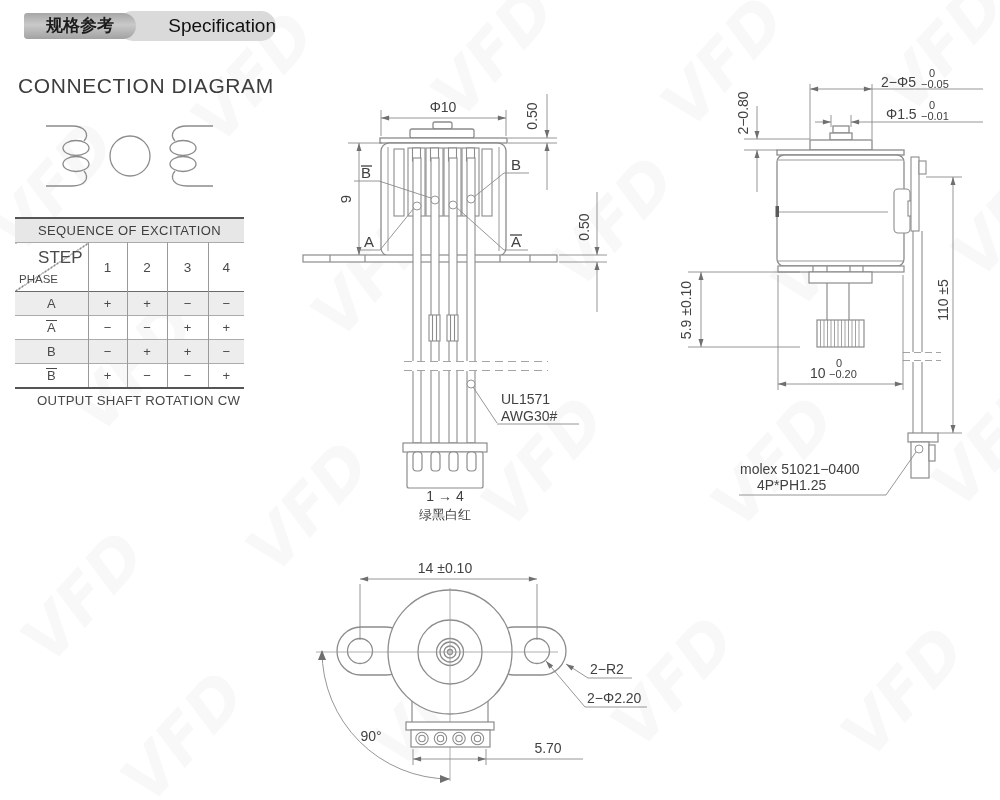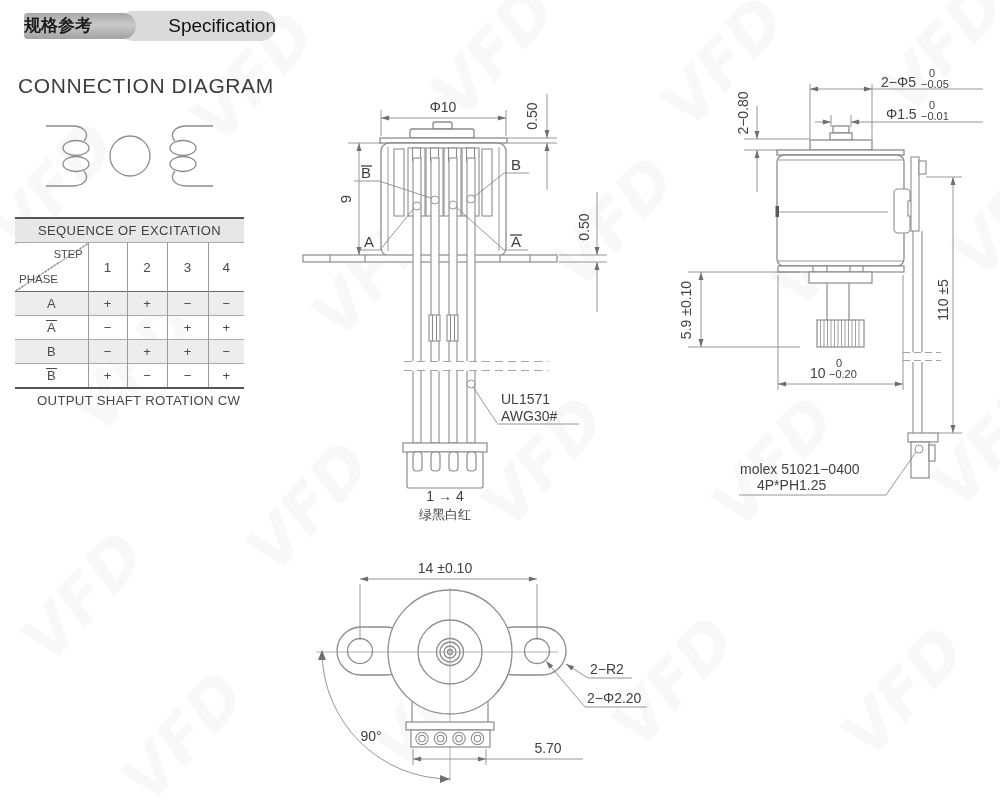--- a/index.html
+++ b/index.html
@@ -6,39 +6,39 @@
   .page{position:relative;width:1000px;height:800px;background:#fff;overflow:hidden;
         font-family:"Liberation Sans",sans-serif;}
   
   .wm{position:absolute;font:italic 700 64px "DejaVu Sans",sans-serif;
       color:rgba(110,110,120,0.05);transform:rotate(-48deg);white-space:nowrap;pointer-events:none;}
   
   .pill-en{position:absolute;left:118px;top:11px;width:158px;height:30px;background:#dadada;
            border-radius:16px;text-align:right;font-size:19px;line-height:30px;color:#101010;}
   .pill-cn{position:absolute;left:24px;top:13px;width:112px;height:26px;
            background:linear-gradient(180deg,#a6a6a6,#c9c9c9 45%,#a2a2a2);
-           border-radius:4px 15px 15px 4px;text-align:left;font-size:17px;line-height:26px;
+           border-radius:4px 15px 15px 4px;text-align:center;font-size:17px;line-height:26px;
            font-weight:700;color:#1b1b1b;}
   .conn-title{position:absolute;left:18px;top:74px;font-size:21px;letter-spacing:0.6px;color:#3d3d3d;}
   
   .exc{position:absolute;left:15px;top:217px;width:229px;border-collapse:collapse;table-layout:fixed;
        color:#4a4a4a;border-top:2px solid #555;border-bottom:2px solid #555;}
   .exc td{border-left:1px solid #9a9a9a;text-align:center;font-size:13px;padding:0;}
   .exc td:first-child{border-left:none;text-align:center;}
   .exc tr{border-top:1px solid #ababab;}
   .exc tr.t-title{border-top:none;}
   .t-title td{background:#e7e7e7;font-size:13px;height:23px;border-left:none!important;
               letter-spacing:0.4px;color:#3e3e3e;}
   .t-head td{height:48px;font-size:13.5px;}
   .t-head{border-bottom:1.6px solid #6a6a6a;}
   .exc tr.datarow td{height:23px;}
   .shade td{background:#ededed;}
   .corner{position:relative;
      background:linear-gradient(to bottom right,transparent 49.4%,#8a8a8a 49.4%,#8a8a8a 50.6%,transparent 50.6%);}
-  .corner .c-step{position:absolute;top:5px;right:5px;font-size:11px;}
+  .corner .c-step{position:absolute;top:5px;right:5px;font-size:17px;}
   .corner .c-phase{position:absolute;bottom:6px;left:4px;font-size:11.5px;margin-top:20px;}
   .ph{display:inline-block;line-height:1.1;padding:0 1px;}
   .ph.bar{border-top:1.4px solid #4a4a4a;}
   .exc-footer{position:absolute;left:15px;top:393px;font-size:13.2px;letter-spacing:0.3px;color:#474747;margin-left:22px;}
   
   .draw{position:absolute;left:0;top:0;pointer-events:none;}
   .dt{font-size:14px;fill:#414141;}
   .dtb{font-size:15px;fill:#414141;}
   .dts{font-size:11px;fill:#414141;}
   .lbl{font-size:15px;fill:#414141;}

